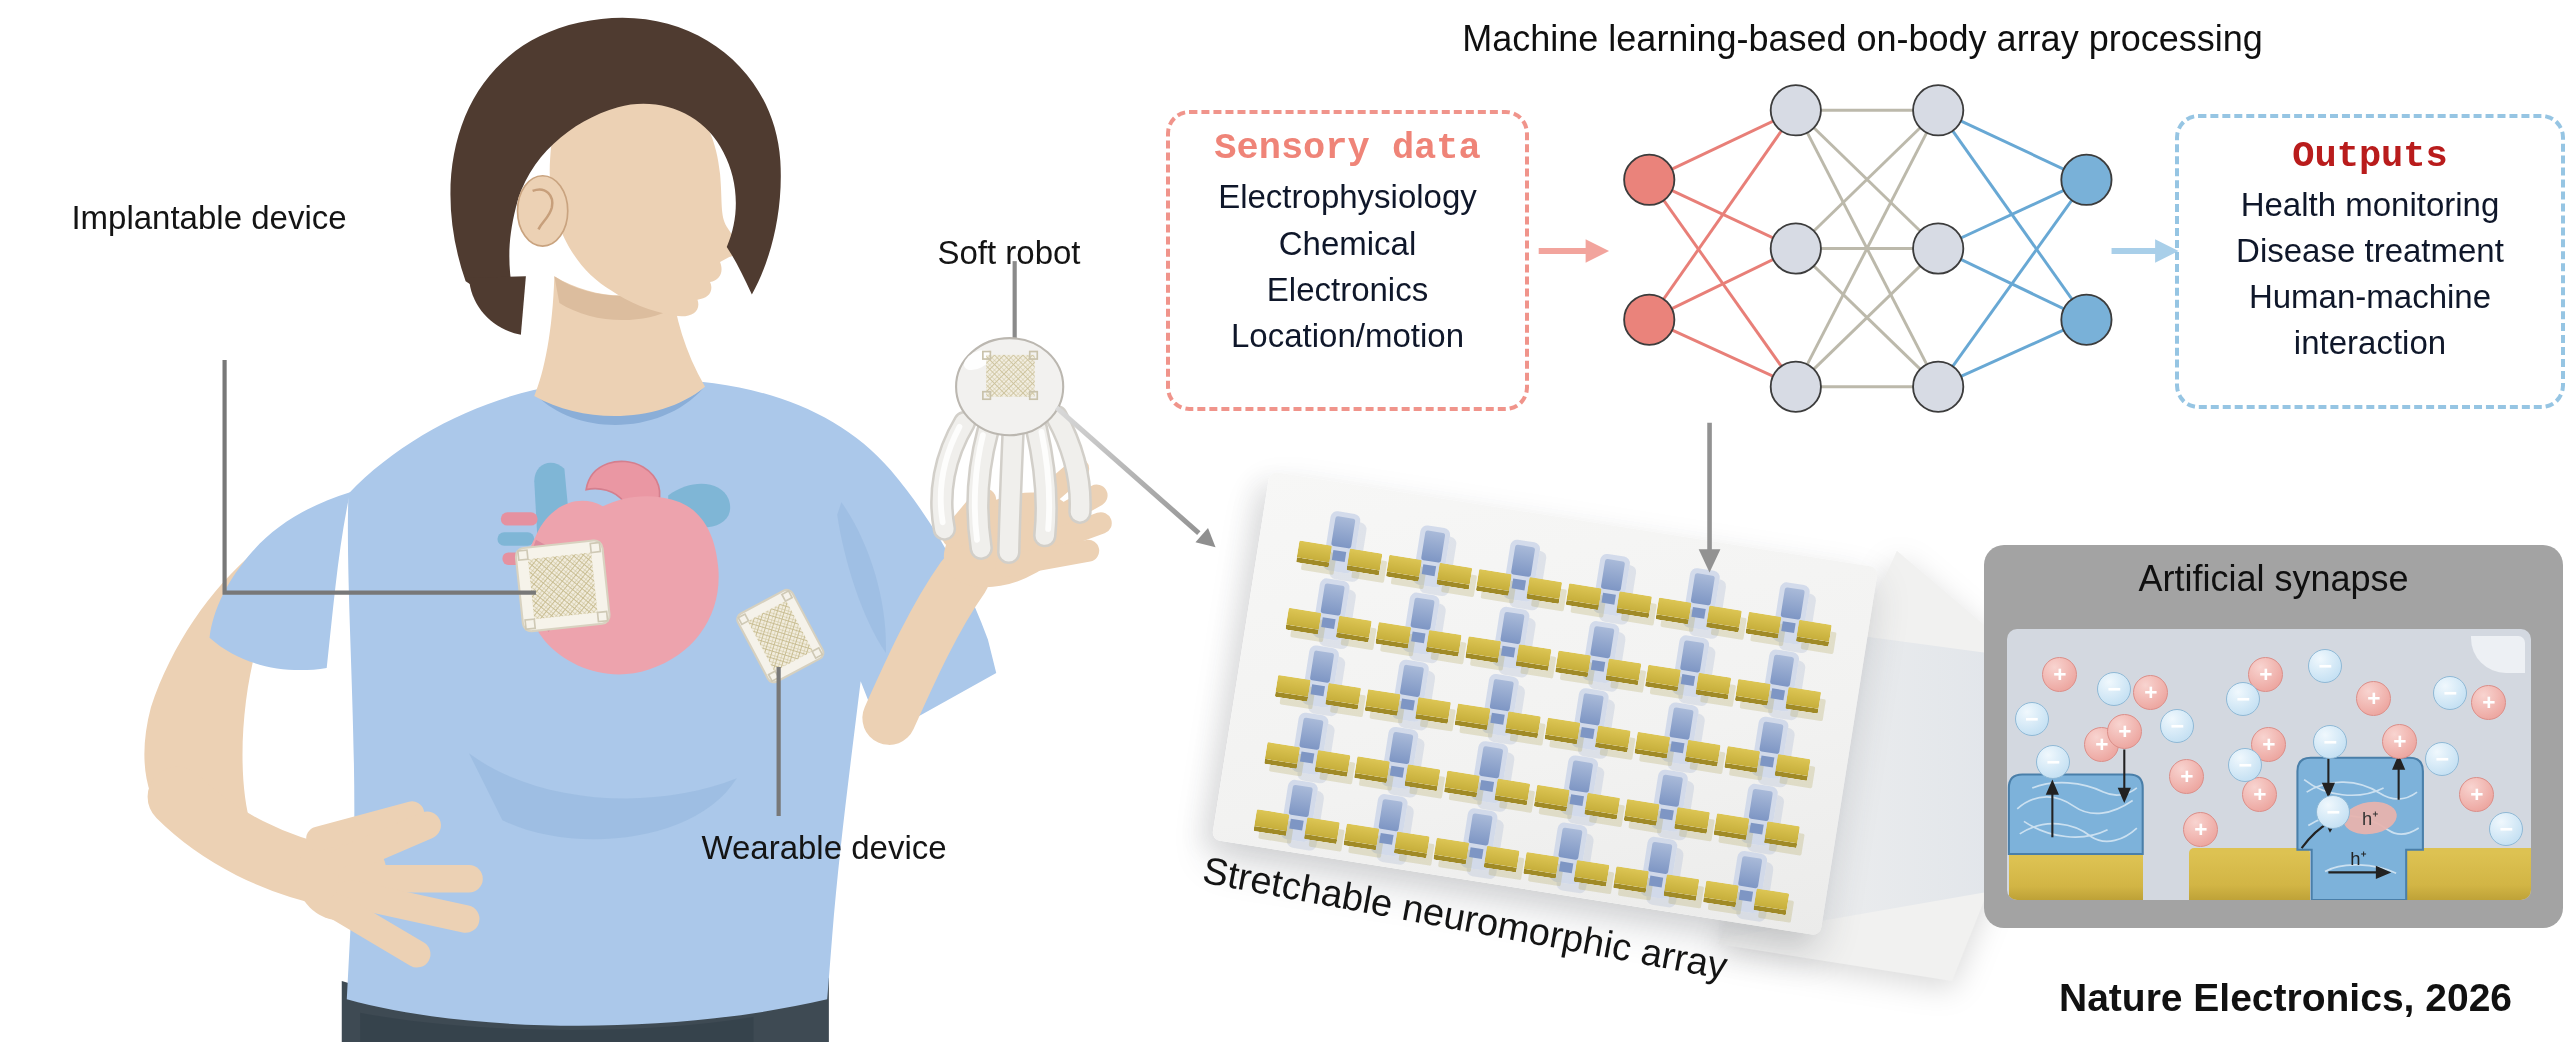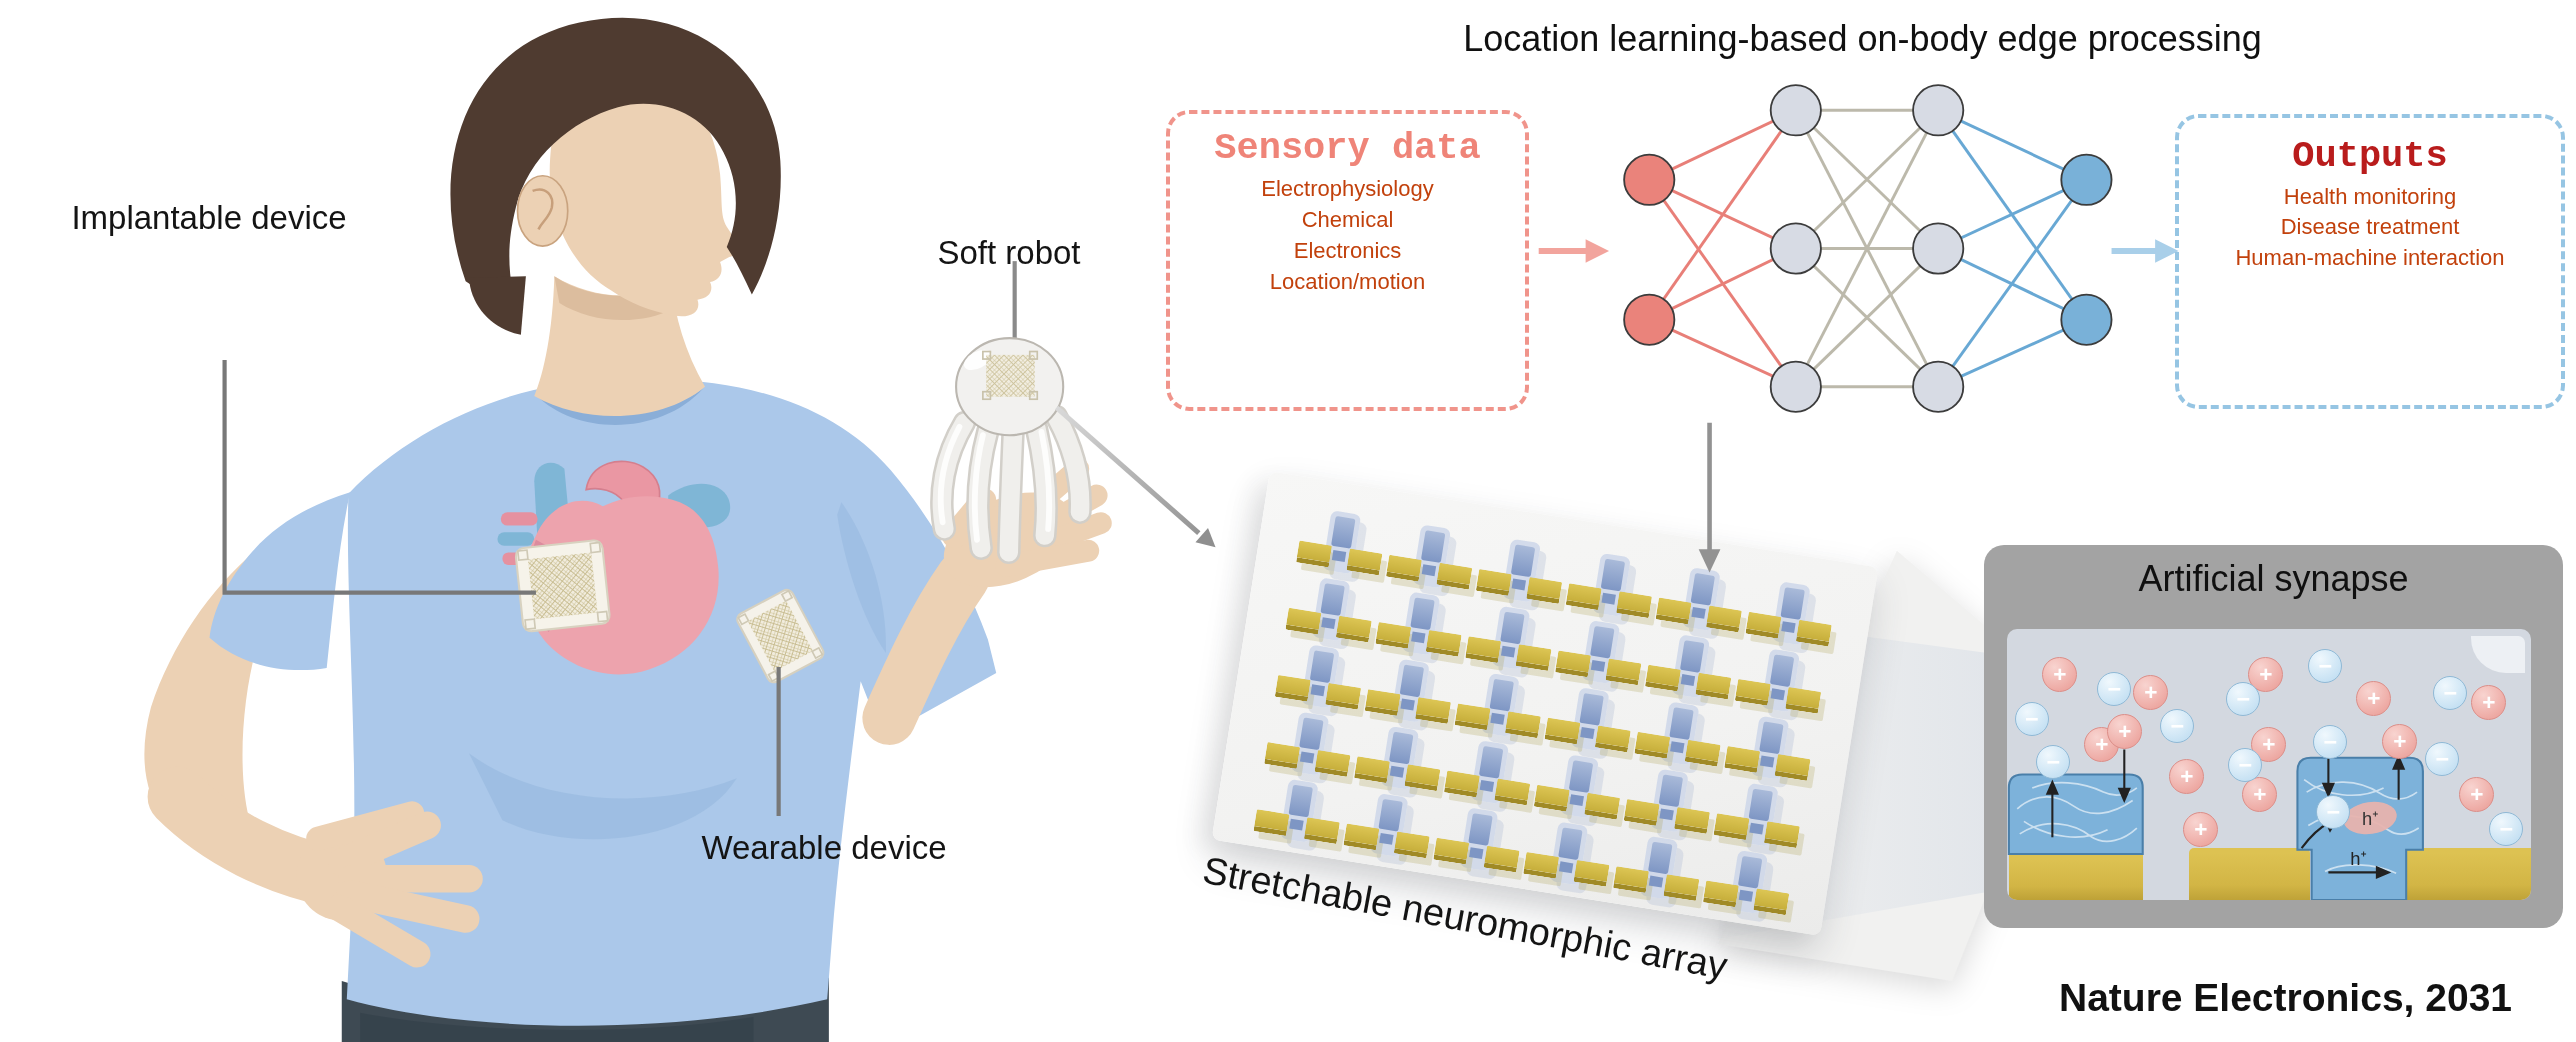--- a/index.html
+++ b/index.html
@@ -10,21 +10,21 @@
   .bg-layer{left:0;top:0;z-index:1;}
   .person-layer{left:0;top:0;z-index:3;}
   .label{position:absolute;z-index:6;text-align:center;font-size:33px;line-height:1.28;color:#141414;}
   .ml-title{position:absolute;left:1423px;top:18.4px;width:879px;z-index:6;text-align:center;font-size:36px;color:#101010;}
   .dash-box{position:absolute;z-index:5;border-radius:23.4px;text-align:center;box-sizing:border-box;}
   .sensory{left:1166px;top:110px;width:363px;height:301px;border:4.2px dashed #f0948b;padding-top:13.4px;}
   .outputs{left:2175px;top:114px;width:390px;height:295px;border:4.2px dashed #96c5e3;padding-top:16.7px;}
   .box-title{font-size:37px;font-weight:bold;margin-bottom:5px;font-family:Liberation Mono, monospace;}
   .box-title.red{color:#ef8478;}
   .box-title.blue{color:#b91c1c;}
-  .box-item{font-size:22px;line-height:1.40;color:#c2410c;}
+  .box-item{font-size:33px;line-height:1.40;color:#0f172a;}
   .nn-svg{left:1532px;top:50px;z-index:4;}
   .sheet{position:absolute;left:1237px;top:517px;width:616px;height:373px;z-index:3;
          background:linear-gradient(160deg,#f7f7f6 0%,#f2f2f1 60%,#ebebea 100%);
          border-radius:8.4px;transform:rotate(9deg);
          box-shadow:0 18.4px 38px rgba(50,55,65,0.18), -13.4px 10px 23.4px rgba(0,0,0,0.06);}
   .dev-grid{position:absolute;left:42px;top:28.5px;display:grid;grid-template-columns:repeat(6,91px);grid-template-rows:repeat(5,68px);}
   .device{position:relative;width:80px;height:62px;}
   .dev-vbar{position:absolute;left:25px;top:0;width:30px;height:60px;background:rgba(201,212,232,0.78);
             border-radius:6.7px;box-shadow:7.5px 7.5px 0 rgba(175,188,212,0.32);}
   .dev-chan{position:absolute;left:30px;top:5px;width:20px;height:30px;background:linear-gradient(#a9bad9,#7e96c4);border-radius:2.5px;}
@@ -174,21 +174,21 @@
       </linearGradient>
     </defs>
     <line x1="1262" y1="487" x2="1432" y2="637" stroke="url(#diagG)" stroke-width="6"></line>
     <polygon points="1452,654 1428,648 1443,631" fill="#8f8f8f"></polygon>
   </svg>
 
   <div class="label" style="left:50px;top:197px;width:318px;">Implantable device</div>
   <div class="label" style="left:871px;top:232px;width:276px;">Soft robot</div>
   <div class="label" style="left:661px;top:827px;width:326px;">Wearable device</div>
 
-  <div class="ml-title">Location learning-based on-body edge processing</div>
+  <div class="ml-title">Machine learning-based on-body array processing</div>
 
   <div class="dash-box sensory">
     <div class="box-title red">Sensory data</div>
     <div class="box-item">Electrophysiology</div>
     <div class="box-item">Chemical</div>
     <div class="box-item">Electronics</div>
     <div class="box-item">Location/motion</div>
   </div>
 
   <div class="dash-box outputs">
@@ -527,16 +527,16 @@
           <div class="ion minus" style="left: 418px; top: 113px;">−</div>
           <div class="ion minus" style="left: 426px; top: 47px;">−</div>
           <div class="ion minus" style="left: 482px; top: 183px;">−</div>
           <div class="ion minus" style="left: 29px; top: 116px;">−</div>
           <div class="ion minus" style="left: 306px; top: 96px;">−</div>
           <div class="ion minus" style="left: 309px; top: 166px;">−</div>
         </div>
     </div>
   </div>
 
-  <div class="citation">Nature Electronics, 2031</div>
+  <div class="citation">Nature Electronics, 2026</div>
 
 </div>
 
 
 </body></html>

